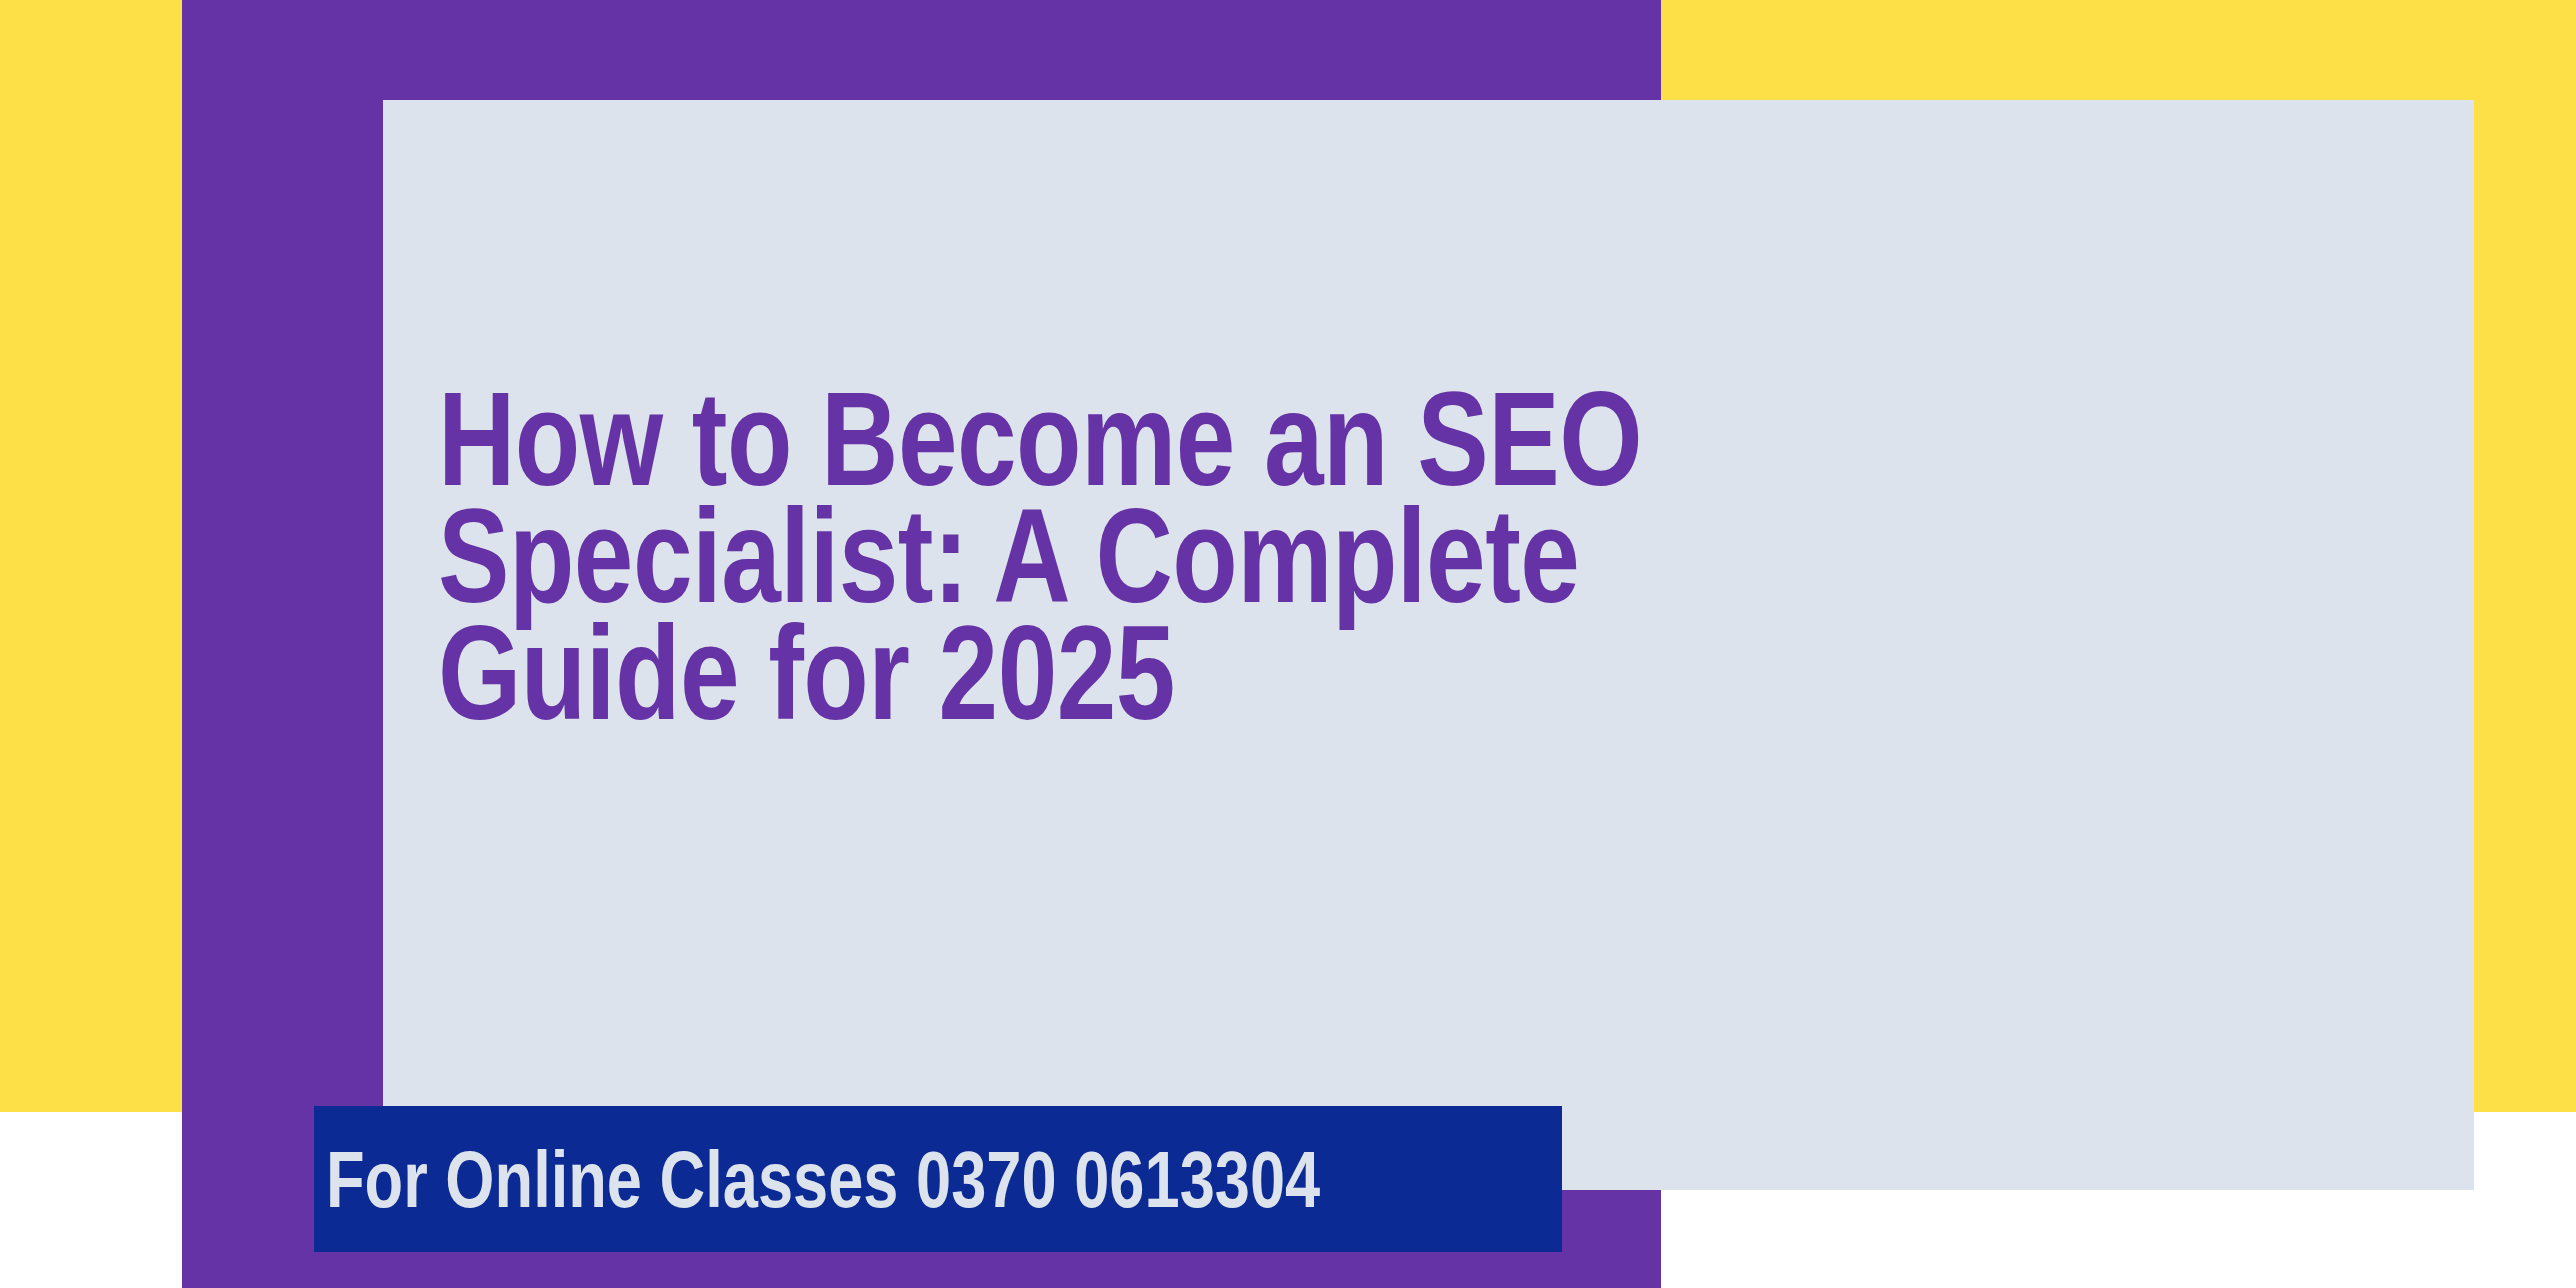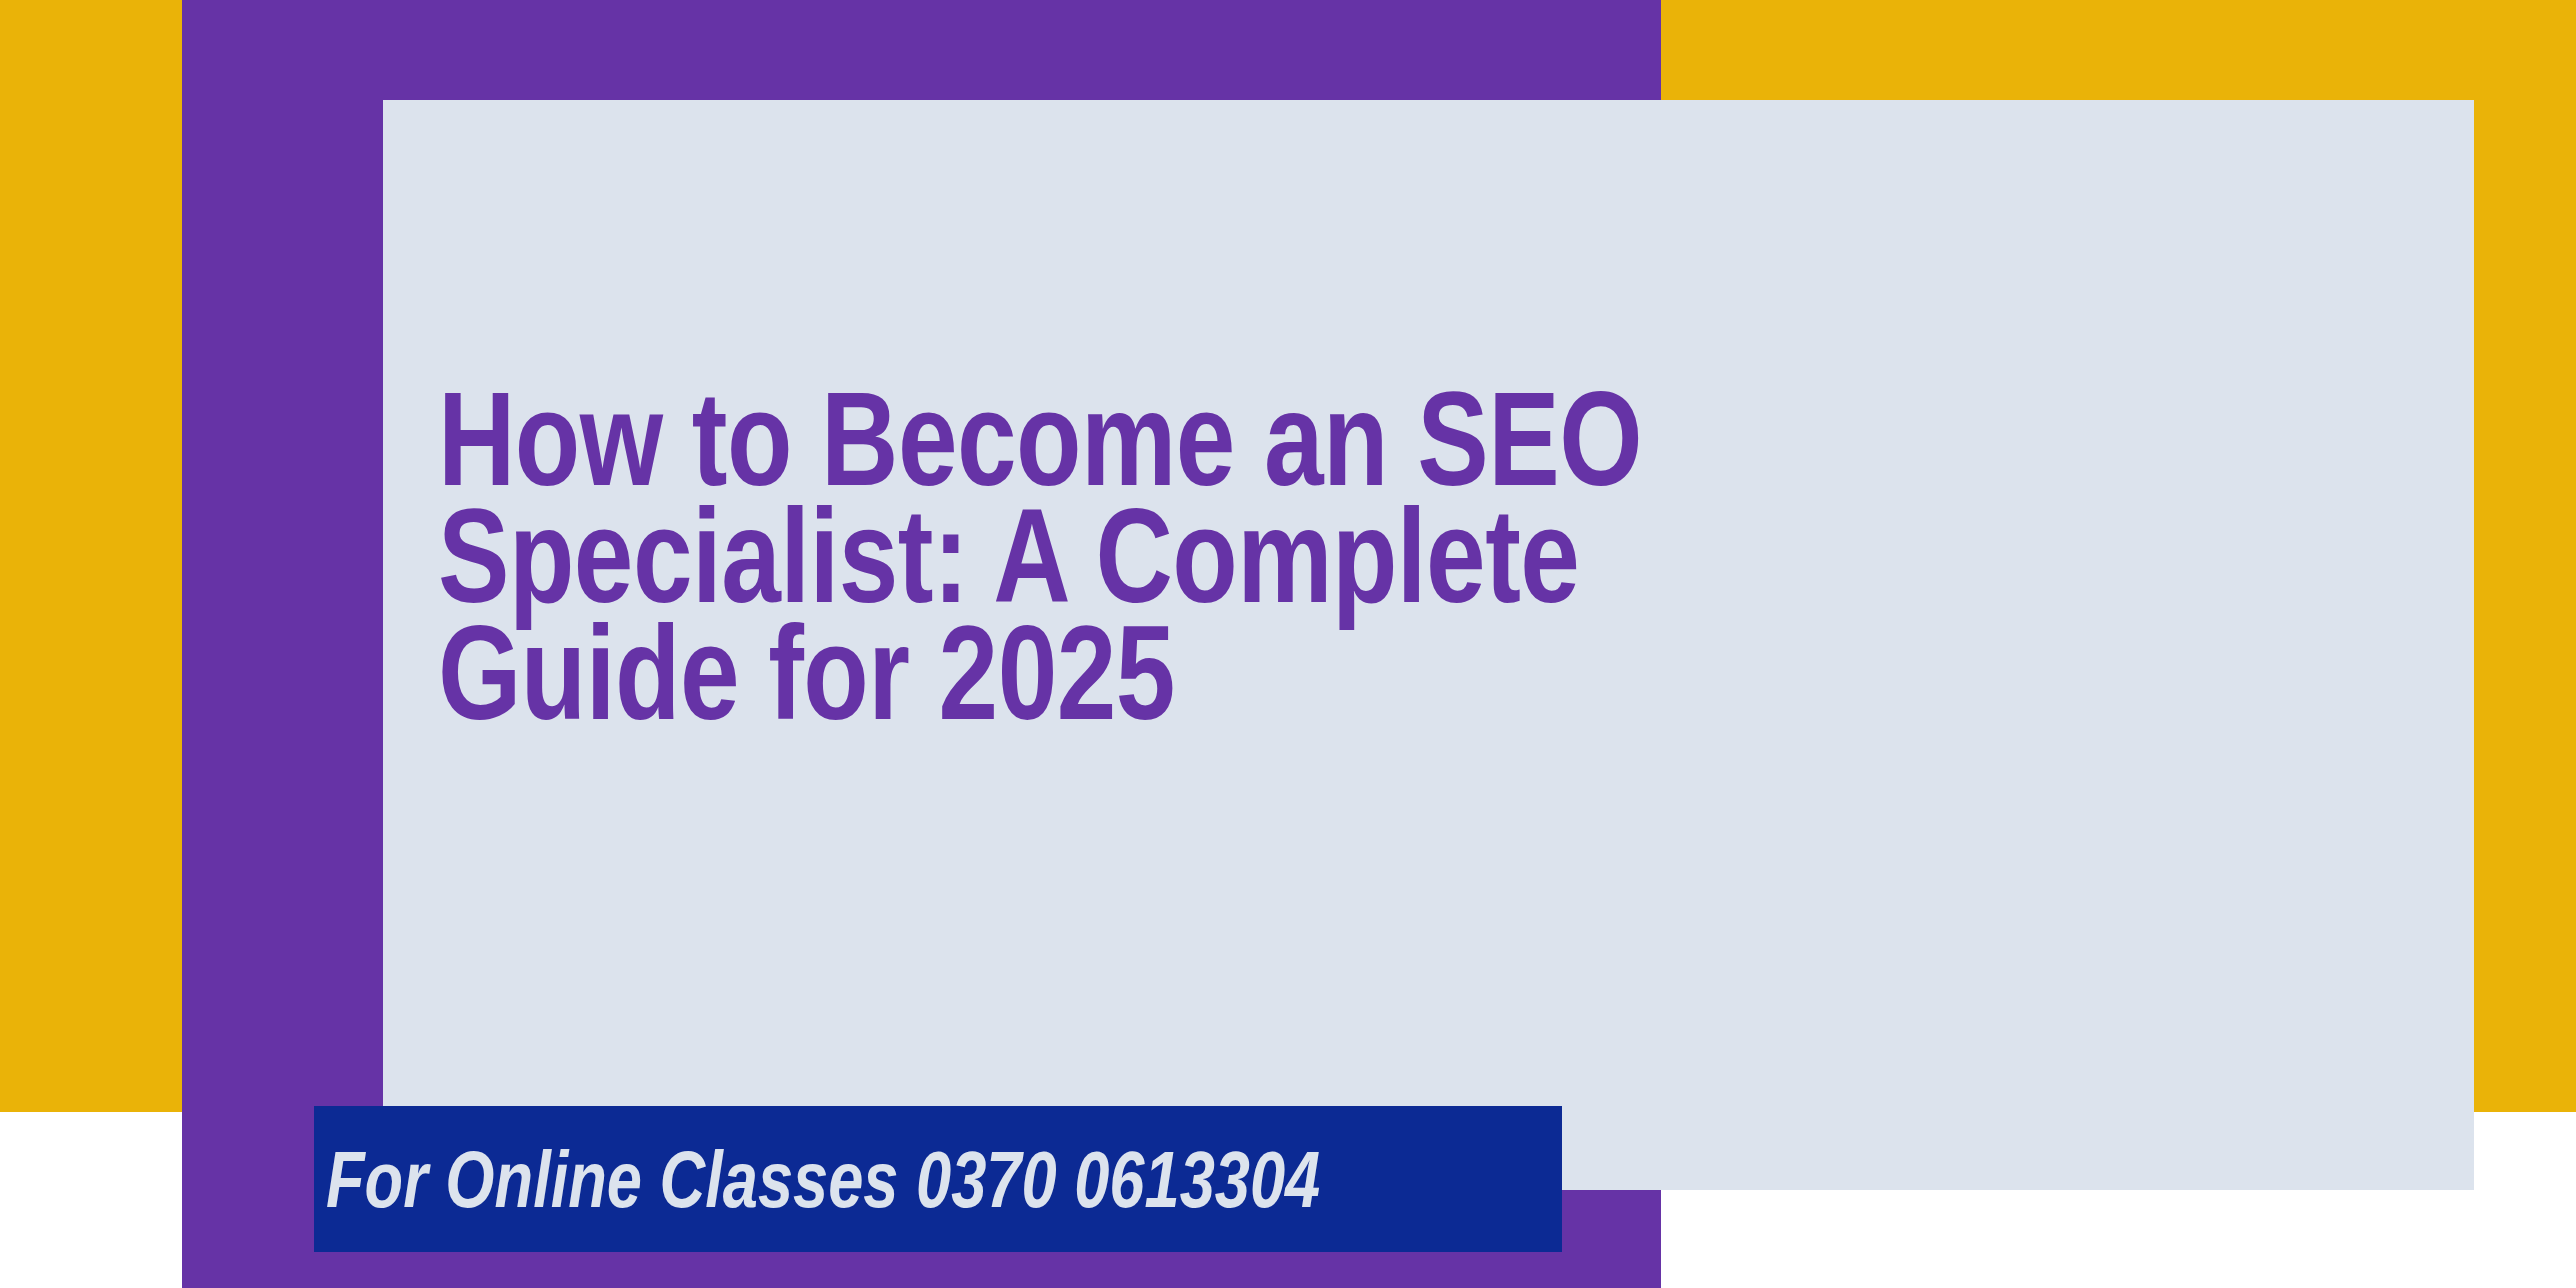--- a/index.html
+++ b/index.html
@@ -5,21 +5,21 @@
   * { margin:0; padding:0; box-sizing:border-box; }
   html, body {
     width:2576px; height:1288px;
     background:#ffffff;
     font-family:"Liberation Sans", sans-serif;
     overflow:hidden;
   }
   #stage {
     position:relative;
     width:2576px; height:1112px;
-    background:#eab308;
+    background:#fde047;
   }
 
   
   .purple-block {
     position:absolute;
     left:182px;
     top:0px;
     width:1479px;
     height:1288px;
     background:#6633A6;
@@ -60,21 +60,20 @@
   .cta-banner {
     position:absolute;
     left:314px;
     top:1106px;
     width:1248px;
     height:146px;
     background:#0C2A94;
     z-index:4;
     display:flex;
     align-items:center;
-    font-style:italic;
   }
   .cta-text {
     color:#DCE3ED;
     font-family:"Liberation Sans Narrow","Liberation Sans", sans-serif;
     font-weight:700;
     font-size:79px;
     line-height:1;
     letter-spacing:0px;
     margin-left:12.3px;
     transform:scaleX(0.80);

